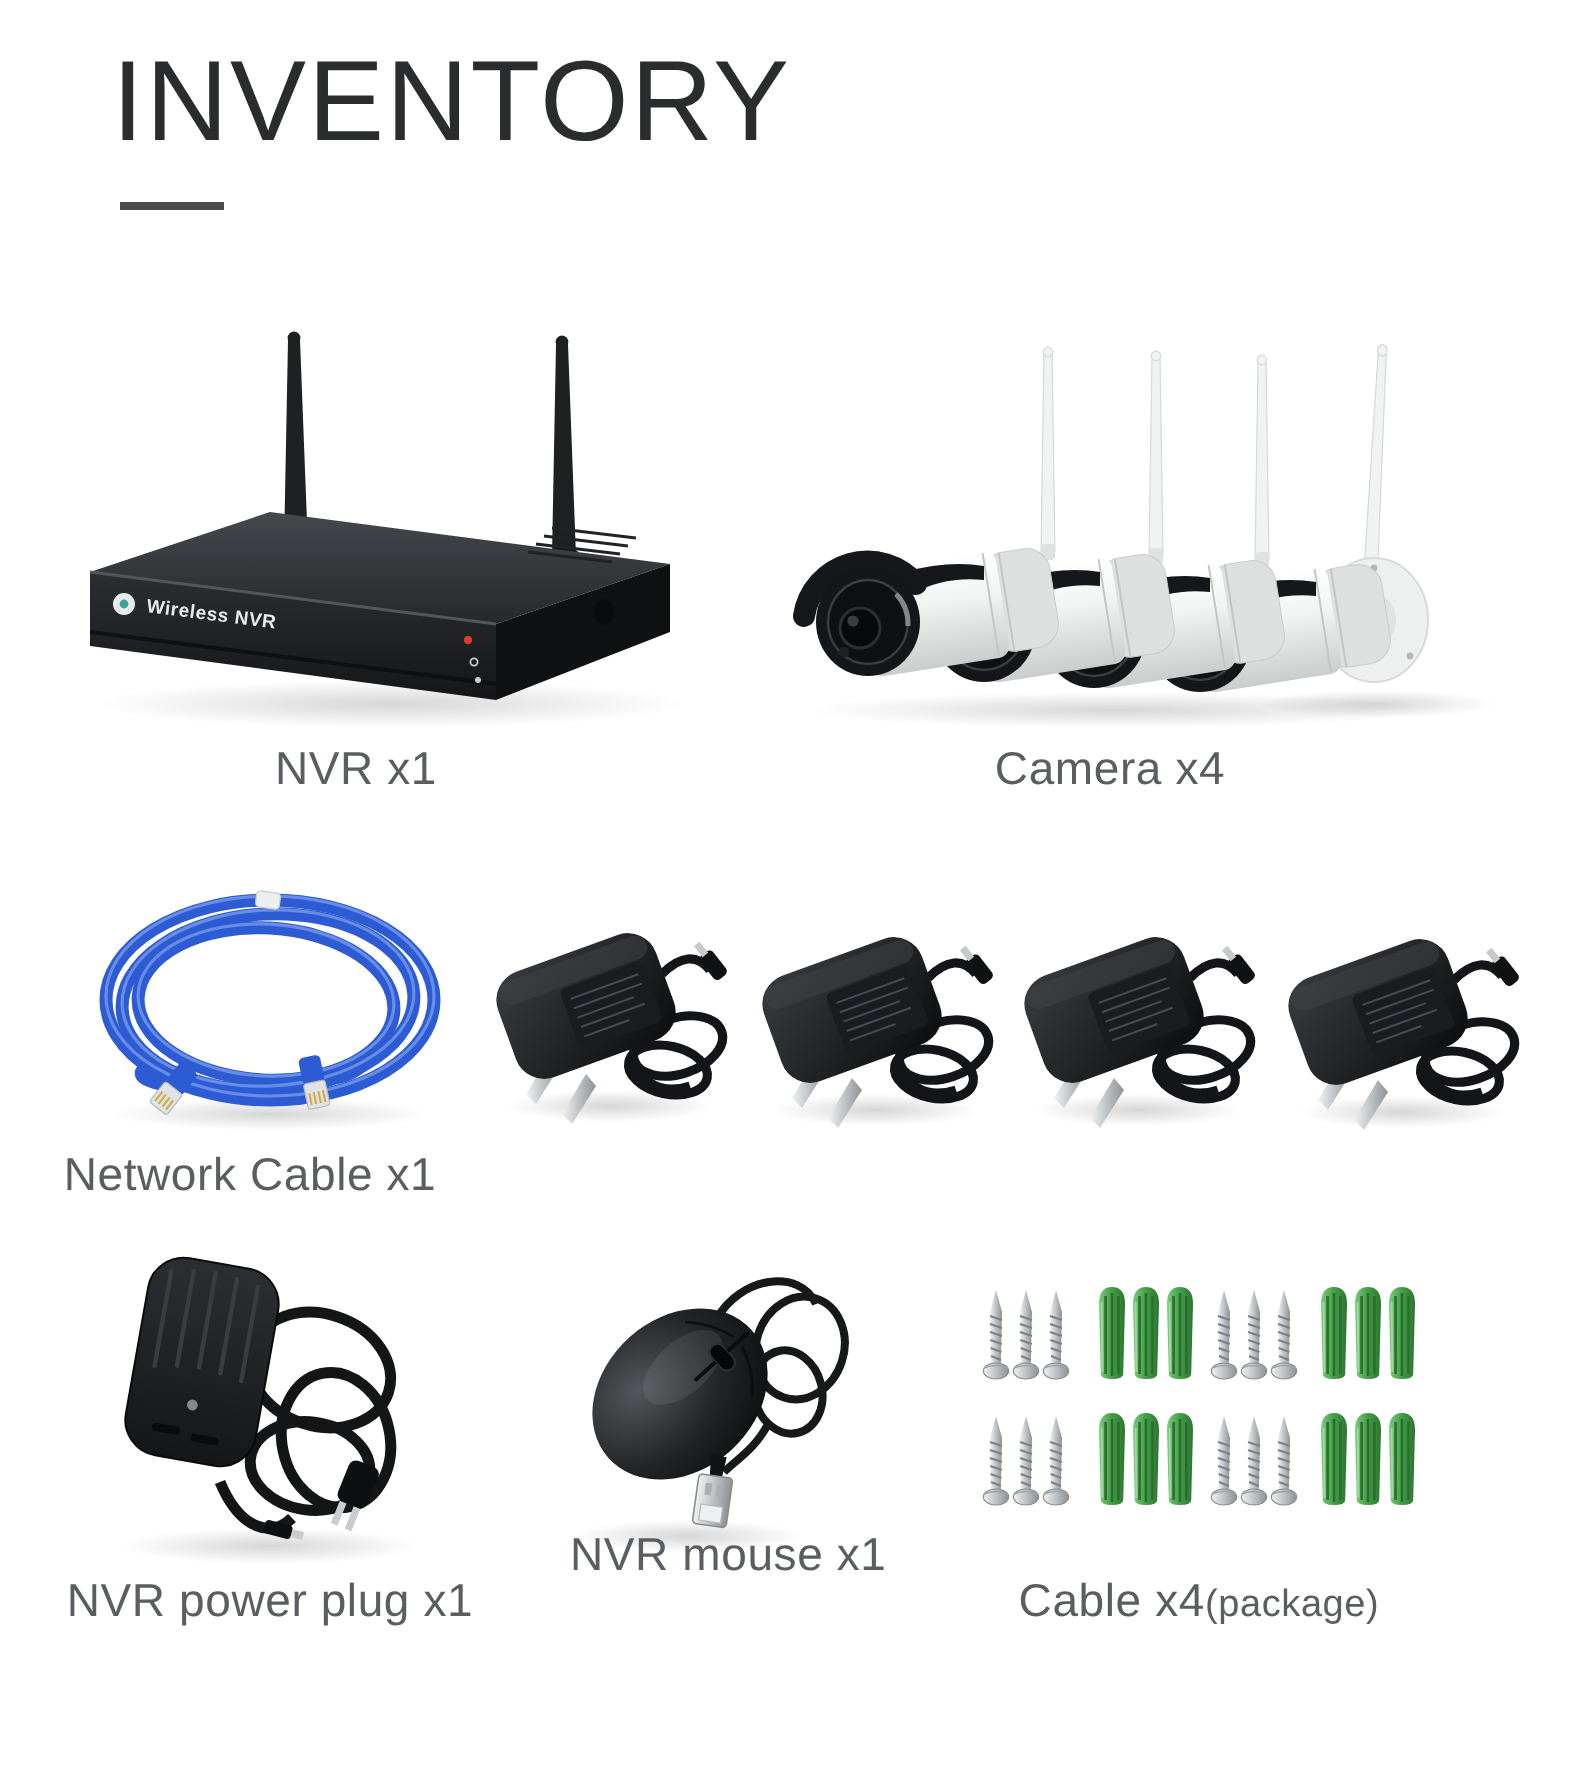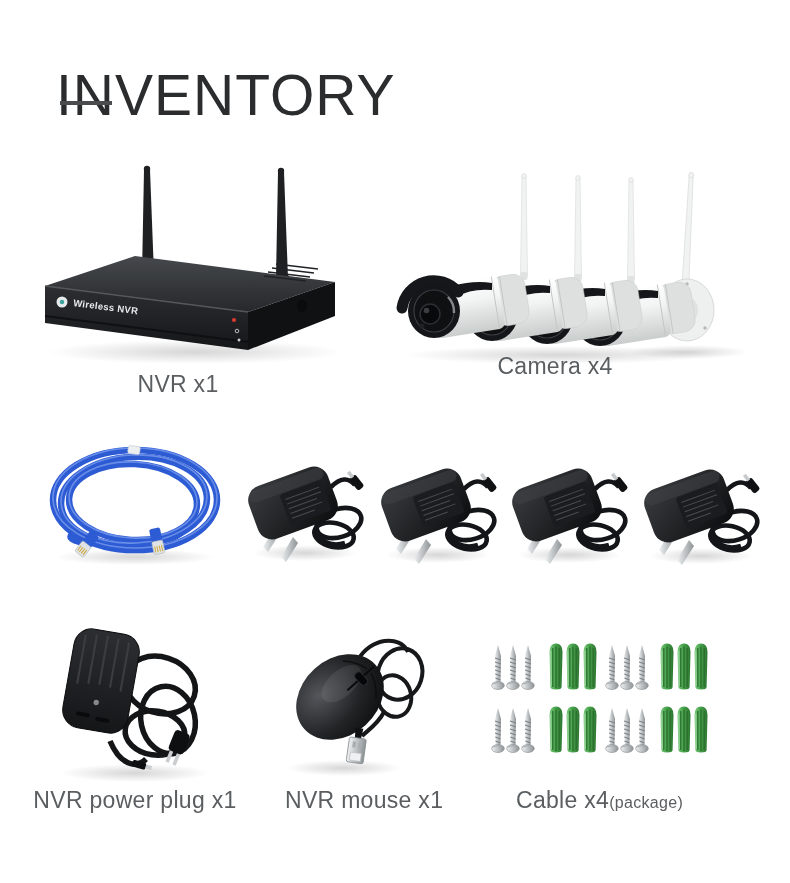--- a/index.html
+++ b/index.html
@@ -1,24 +1,24 @@
 <!DOCTYPE html>
 <html><head>
 <meta charset="utf-8">
 <style>
   html,body{margin:0;padding:0;background:#ffffff;}
   .canvas{position:relative;width:790px;height:883px;background:#ffffff;overflow:hidden;
           font-family:"Liberation Sans",sans-serif;}
   .title{position:absolute;left:56px;top:20px;font-size:57px;font-weight:200;
-         color:#2a2c2e;letter-spacing:1px;line-height:1.1;margin-top:44px;}
+         color:#2a2c2e;letter-spacing:1px;line-height:1.1;}
   .title-underline{position:absolute;left:60px;top:101px;width:52px;height:4px;background:#4a4c4e;}
   .item-img{position:absolute;display:block;}
   .item-label{position:absolute;color:#5b5e61;font-size:23px;font-weight:400;
               text-align:center;letter-spacing:0.3px;white-space:nowrap;}
-  .item-label .suffix{font-size:16px;}
+  .item-label .suffix{font-size:19px;}
   .defs-holder{position:absolute;width:0;height:0;overflow:hidden;}
 </style>
 </head>
 <body>
 
 <div class="canvas">
 
   <svg class="defs-holder" aria-hidden="true">
     <defs>
       <linearGradient id="gSilver" x1="0" y1="0" x2="1" y2="0">
@@ -167,21 +167,21 @@
     <circle cx="280" cy="165" r="1.7" fill="#b5b8b7"></circle>
     <circle cx="317" cy="168" r="1.7" fill="#b5b8b7"></circle>
 
     <use href="#camDef" x="212" y="159"></use>
     <use href="#camDef" x="159" y="157"></use>
     <use href="#camDef" x="104" y="154"></use>
     <use href="#camDef" x="46" y="151"></use>
   </svg>
 
   <div class="item-label" style="left:100px;top:371px;width:156px">NVR x1</div>
-  <div class="item-label" style="left:475px;top:353px;width:160px">Camera x4</div>
+  <div class="item-label" style="left:475px;top:371px;width:160px">Camera x4</div>
 
   <svg class="item-img" style="left:35px;top:443px" width="195" height="128" viewBox="0 0 195 128">
     <ellipse cx="100" cy="114" rx="80" ry="8" fill="url(#gShadow)"></ellipse>
     <g fill="none" stroke="#2d5bd4" stroke-width="6.5">
       <ellipse cx="100" cy="57" rx="82" ry="50"></ellipse>
       <ellipse cx="99" cy="58" rx="73" ry="44" transform="rotate(-3 99 58)"></ellipse>
       <ellipse cx="98" cy="59" rx="64" ry="38" transform="rotate(3 98 59)"></ellipse>
       <path d="M42,88 Q26,96 50,100"></path>
       <path d="M146,90 Q136,98 122,96"></path>
     </g>
@@ -205,20 +205,21 @@
     </g>
   </svg>
 
   <svg class="item-img" style="left:240px;top:445px" width="535" height="125" viewBox="0 0 535 125">
     <use href="#adapterDef" x="7" y="2"></use>
     <use href="#adapterDef" x="140" y="4"></use>
     <use href="#adapterDef" x="271" y="4"></use>
     <use href="#adapterDef" x="403" y="5"></use>
   </svg>
 
+  <div class="item-label" style="left:22px;top:574px;width:206px">Network Cable x1</div>
 
   <svg class="item-img" style="left:40px;top:615px" width="200" height="172" viewBox="0 0 200 172">
     <ellipse cx="95" cy="158" rx="75" ry="9" fill="url(#gShadow)"></ellipse>
     <g fill="none" stroke="#141517" stroke-width="5.5">
       <ellipse cx="120" cy="70" rx="36" ry="28" transform="rotate(18 120 70)"></ellipse>
       <ellipse cx="128" cy="105" rx="27" ry="34" transform="rotate(-12 128 105)"></ellipse>
       <ellipse cx="115" cy="118" rx="30" ry="22" transform="rotate(8 115 118)"></ellipse>
       <path d="M70,126 C80,150 96,154 106,144"></path>
     </g>
 
@@ -293,16 +294,16 @@
 
     <use href="#screwDef" x="126" y="78"></use>
       <use href="#screwDef" x="141" y="78"></use>
       <use href="#screwDef" x="156" y="78"></use>
     <use href="#anchorDef" x="181" y="75"></use>
       <use href="#anchorDef" x="198" y="75"></use>
       <use href="#anchorDef" x="215" y="75"></use>
   </svg>
 
   <div class="item-label" style="left:33px;top:787px;width:204px">NVR power plug x1</div>
-  <div class="item-label" style="left:285px;top:787px;width:155px">NVR mouse x1</div>
+  <div class="item-label" style="left:285px;top:764px;width:155px">NVR mouse x1</div>
   <div class="item-label" style="left:492px;top:787px;width:215px"><span>Cable x4</span><span class="suffix">(package)</span></div>
 
 </div>
 
 </body></html>

